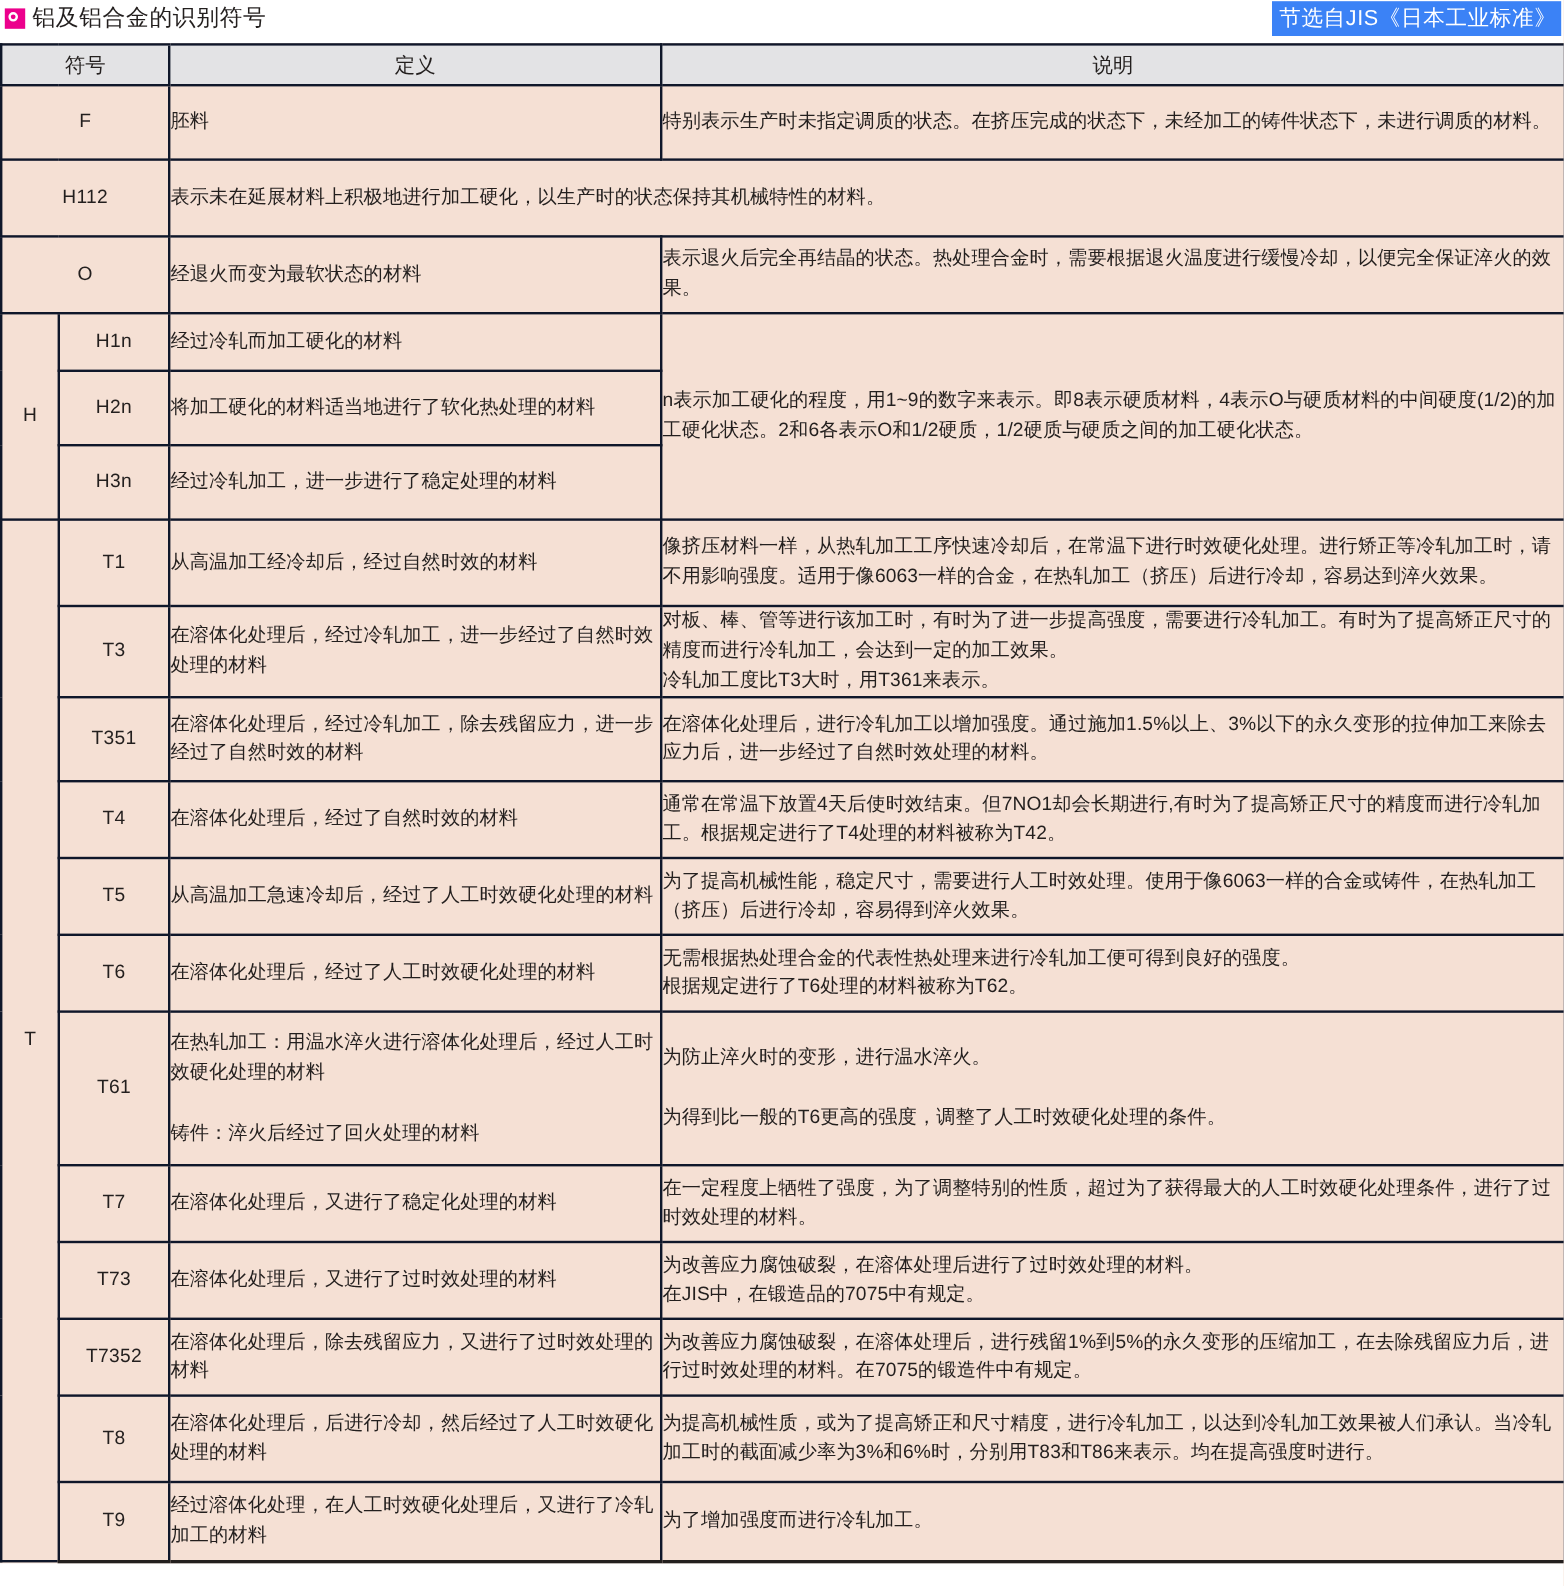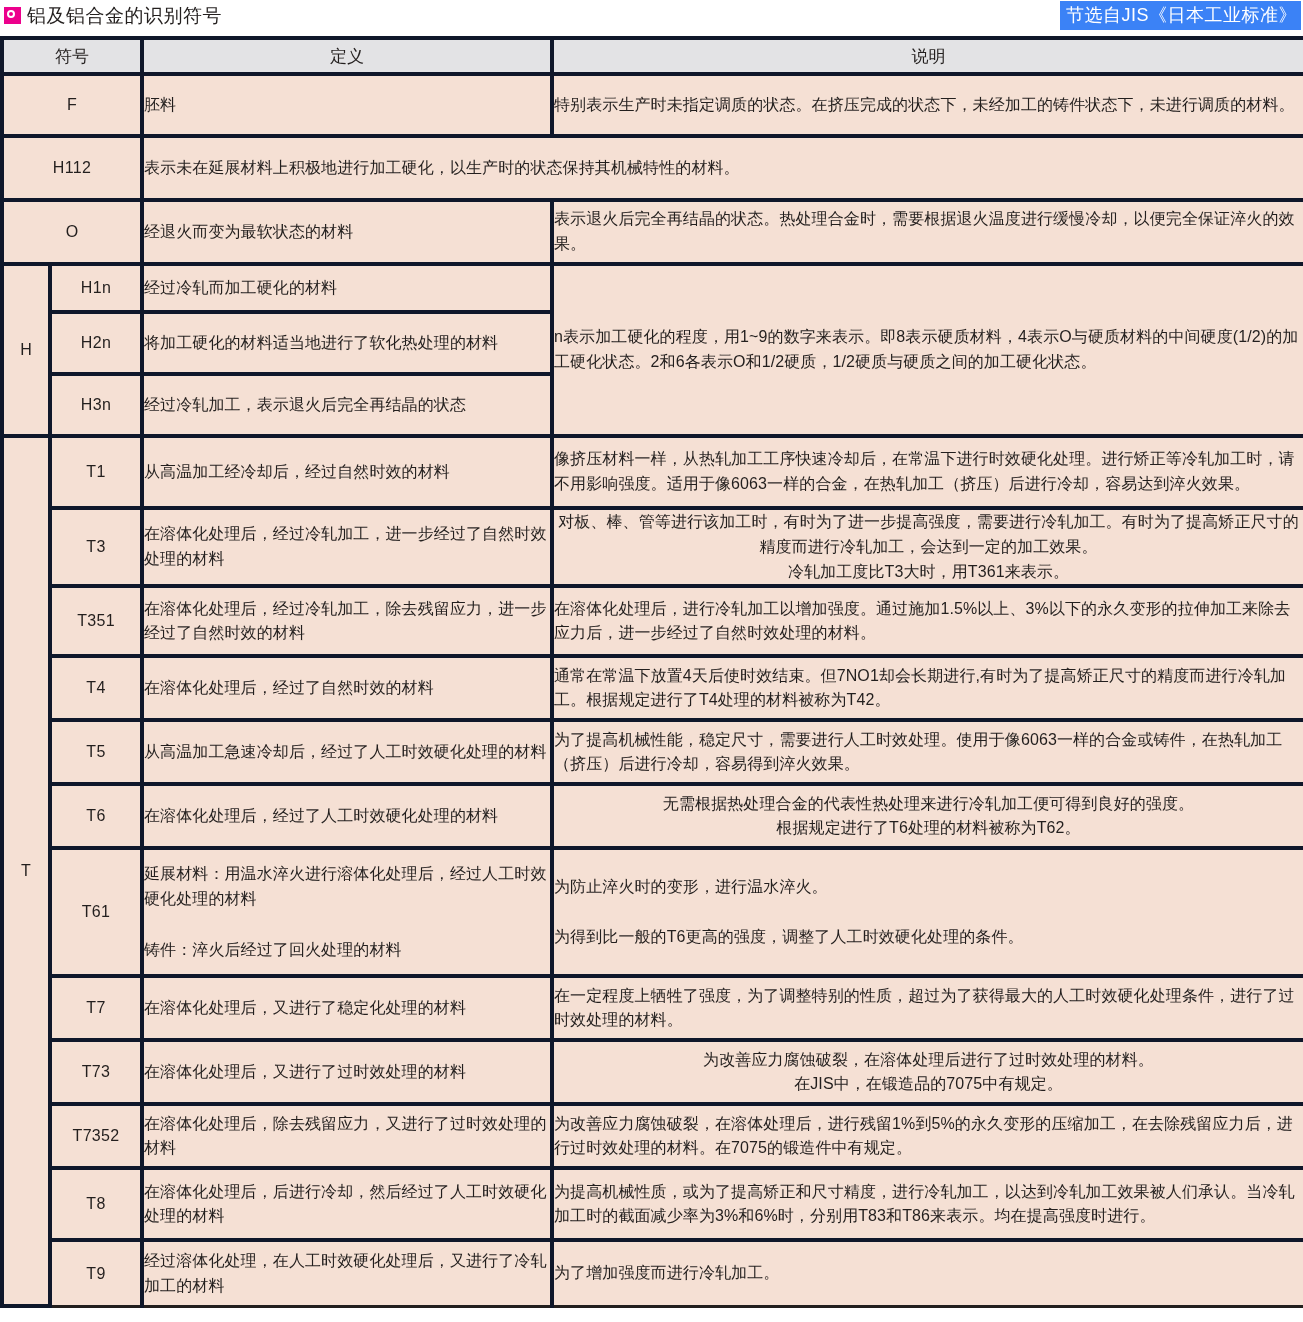--- a/index.html
+++ b/index.html
@@ -55,21 +55,21 @@
   }
 
   
   table.spec{
     border-collapse:collapse;
     width:1303px;
     table-layout:fixed;
     background:#f5e0d4;
   }
   table.spec td,table.spec th{
-    border:4px solid #0f172a;
+    border:2px solid #0f172a;
     padding:0;
     vertical-align:middle;
     font-weight:normal;
   }
   .thead-row th{
     background:#e3e3e5;
     border-top:3px solid #231f1e;
     border-bottom:2px solid #3b3533;
     height:32px;
     font-size:17px;
@@ -91,21 +91,21 @@
     color:#231f1e;
   }
   td.def, td.desc{
     font-size:16px;
     line-height:1.55;
     color:#231f1e;
     padding:9px 11px 9px 14px;
     letter-spacing:.1px;
   }
   td.desc{padding-left:16px;padding-right:16px;}
-  td.def .ln,td.desc .ln{display:block;text-align:center;}
+  td.def .ln,td.desc .ln{display:block;}
   td.def.two-part .blk{display:block;}
   td.def.two-part .blk.second{margin-top:26px;}
   td.desc.two-part .blk{display:block;}
   td.desc.two-part .blk.second{margin-top:25px;}
 
   
   col.c-grp{width:48px;}
   col.c-sym{width:92px;}
   col.c-def{width:410px;}
   col.c-desc{width:753px;}
@@ -161,21 +161,21 @@
         <td class="sym">H1n</td>
         <td class="def">经过冷轧而加工硬化的材料</td>
         <td class="desc" rowspan="3">n表示加工硬化的程度，用1~9的数字来表示。即8表示硬质材料，4表示O与硬质材料的中间硬度(1/2)的加工硬化状态。2和6各表示O和1/2硬质，1/2硬质与硬质之间的加工硬化状态。</td>
       </tr>
       <tr style="height:62px">
         <td class="sym">H2n</td>
         <td class="def">将加工硬化的材料适当地进行了软化热处理的材料</td>
       </tr>
       <tr style="height:62px">
         <td class="sym">H3n</td>
-        <td class="def">经过冷轧加工，表示退火后完全再结晶的状态</td>
+        <td class="def">经过冷轧加工，进一步进行了稳定处理的材料</td>
       </tr>
 
       <tr style="height:72px">
         <td class="grp" rowspan="12">T</td>
         <td class="sym">T1</td>
         <td class="def">从高温加工经冷却后，经过自然时效的材料</td>
         <td class="desc">像挤压材料一样，从热轧加工工序快速冷却后，在常温下进行时效硬化处理。进行矫正等冷轧加工时，请不用影响强度。适用于像6063一样的合金，在热轧加工（挤压）后进行冷却，容易达到淬火效果。</td>
       </tr>
       <tr style="height:72px">
         <td class="sym">T3</td>
@@ -205,21 +205,21 @@
         <td class="def">在溶体化处理后，经过了人工时效硬化处理的材料</td>
         <td class="desc">
           <span class="ln">无需根据热处理合金的代表性热处理来进行冷轧加工便可得到良好的强度。</span>
           <span class="ln">根据规定进行了T6处理的材料被称为T62。</span>
         </td>
       </tr>
 
       <tr style="height:128px">
         <td class="sym">T61</td>
         <td class="def two-part">
-          <span class="blk">延展材料：用温水淬火进行溶体化处理后，经过人工时效硬化处理的材料</span>
+          <span class="blk">在热轧加工：用温水淬火进行溶体化处理后，经过人工时效硬化处理的材料</span>
           <span class="blk second">铸件：淬火后经过了回火处理的材料</span>
         </td>
         <td class="desc two-part">
           <span class="blk">为防止淬火时的变形，进行温水淬火。</span>
           <span class="blk second">为得到比一般的T6更高的强度，调整了人工时效硬化处理的条件。</span>
         </td>
       </tr>
       <tr style="height:64px">
         <td class="sym">T7</td>
         <td class="def">在溶体化处理后，又进行了稳定化处理的材料</td>

